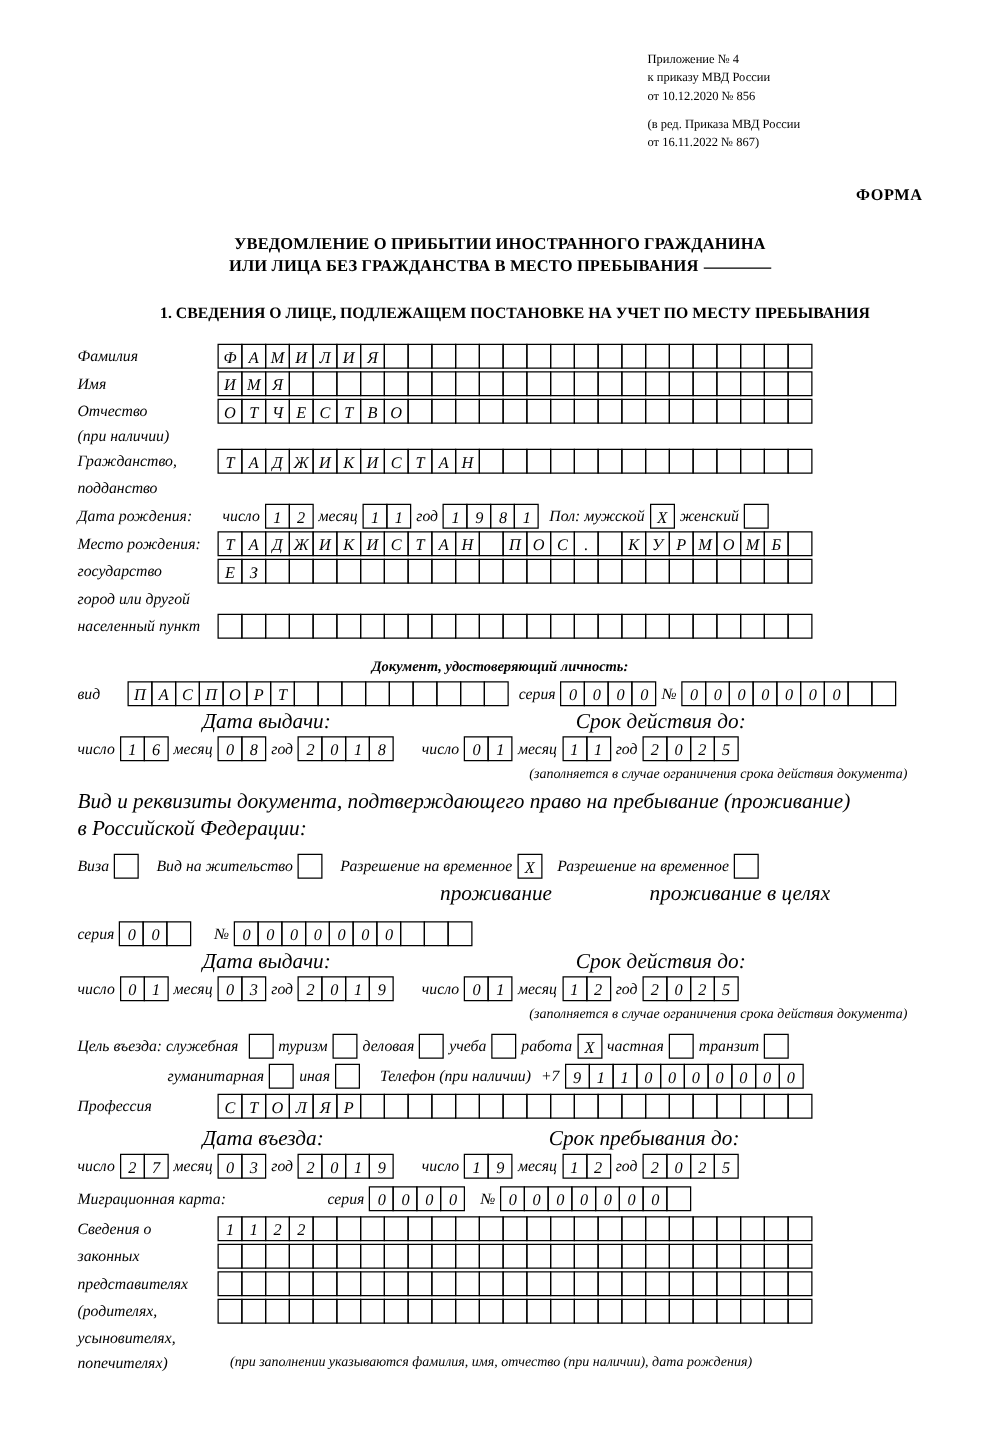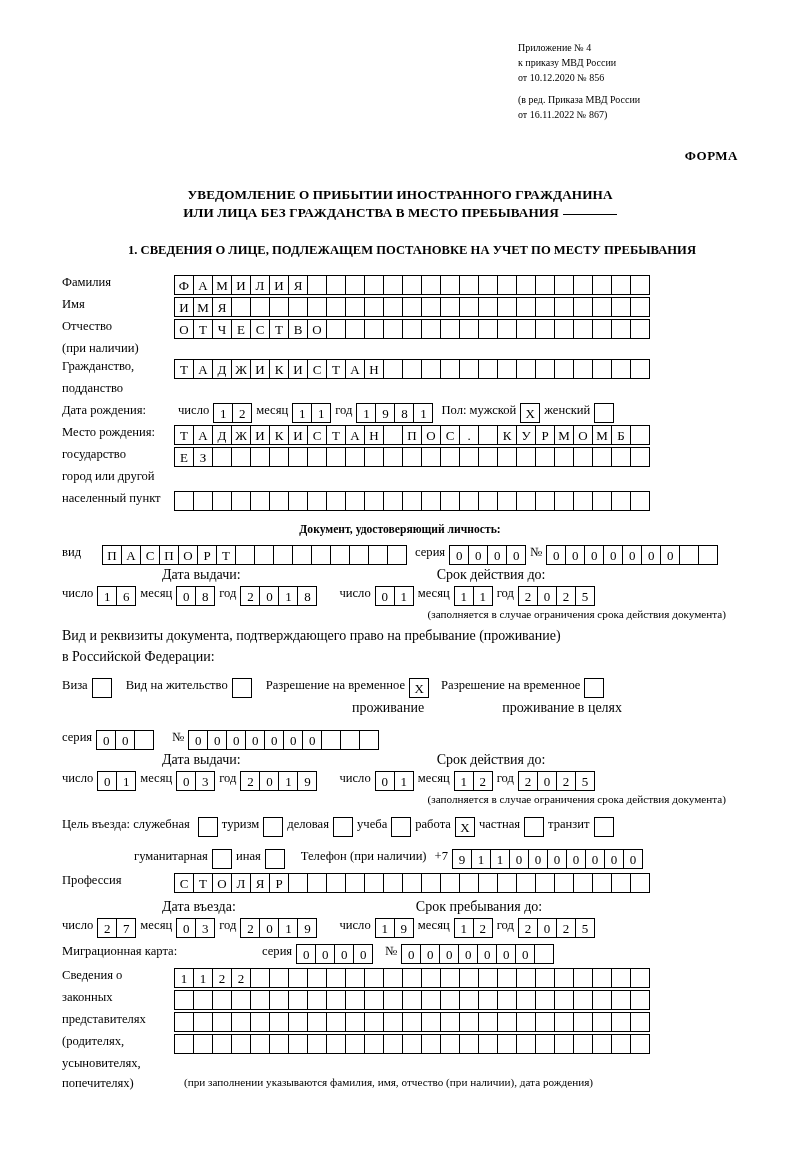--- a/index.html
+++ b/index.html
@@ -71,43 +71,44 @@
   
   .form {
     position: absolute;
     top: 275px;
     left: 62px;
     width: 676px;
     font-size: 12.6px;
   }
   .row {
     display: flex;
-    align-items: flex-start;
+    align-items: center;
     margin-bottom: 2px;
     min-height: 20px;
+    font-style: italic;
   }
   .lbl {
     white-space: nowrap;
   }
   .lbl.w1 { width: 112px; }
   .boxes { display: flex; }
   .bx {
     width: 20px;
     height: 20px;
     border: 1px solid #000;
     margin-left: -1px;
     box-sizing: border-box;
     text-align: center;
     line-height: 19px;
     font-size: 13px;
     font-family: "Liberation Serif", serif;
   }
   .bx:first-child { margin-left: 0; }
   .mini {
-    font-size: 14px;
+    font-size: 17px;
   }
   .center { text-align: center; }
   .small-note {
     font-size: 11.2px;
   }
   .bold { font-weight: bold; }
   .inline-lbl { white-space: nowrap; padding: 0 4px; }
 </style>
 </head>
 <body>
@@ -606,21 +607,21 @@
       <div class="inline-lbl">частная</div>
       <div class="boxes" id="cb-priv">
           <div class="bx"></div>
         </div>
       <div class="inline-lbl">транзит</div>
       <div class="boxes" id="cb-trans">
           <div class="bx"></div>
         </div>
     </div>
 
-    <div class="row" style="margin-top:12px">
+    <div class="row" style="margin-top:4px">
       <div style="width:68px"></div>
       <div class="inline-lbl">гуманитарная</div>
       <div class="boxes" id="cb-hum">
           <div class="bx"></div>
         </div>
       <div class="inline-lbl">иная</div>
       <div class="boxes" id="cb-oth">
           <div class="bx"></div>
         </div>
       <div class="inline-lbl" style="padding-left:16px">Телефон (при наличии)</div>

